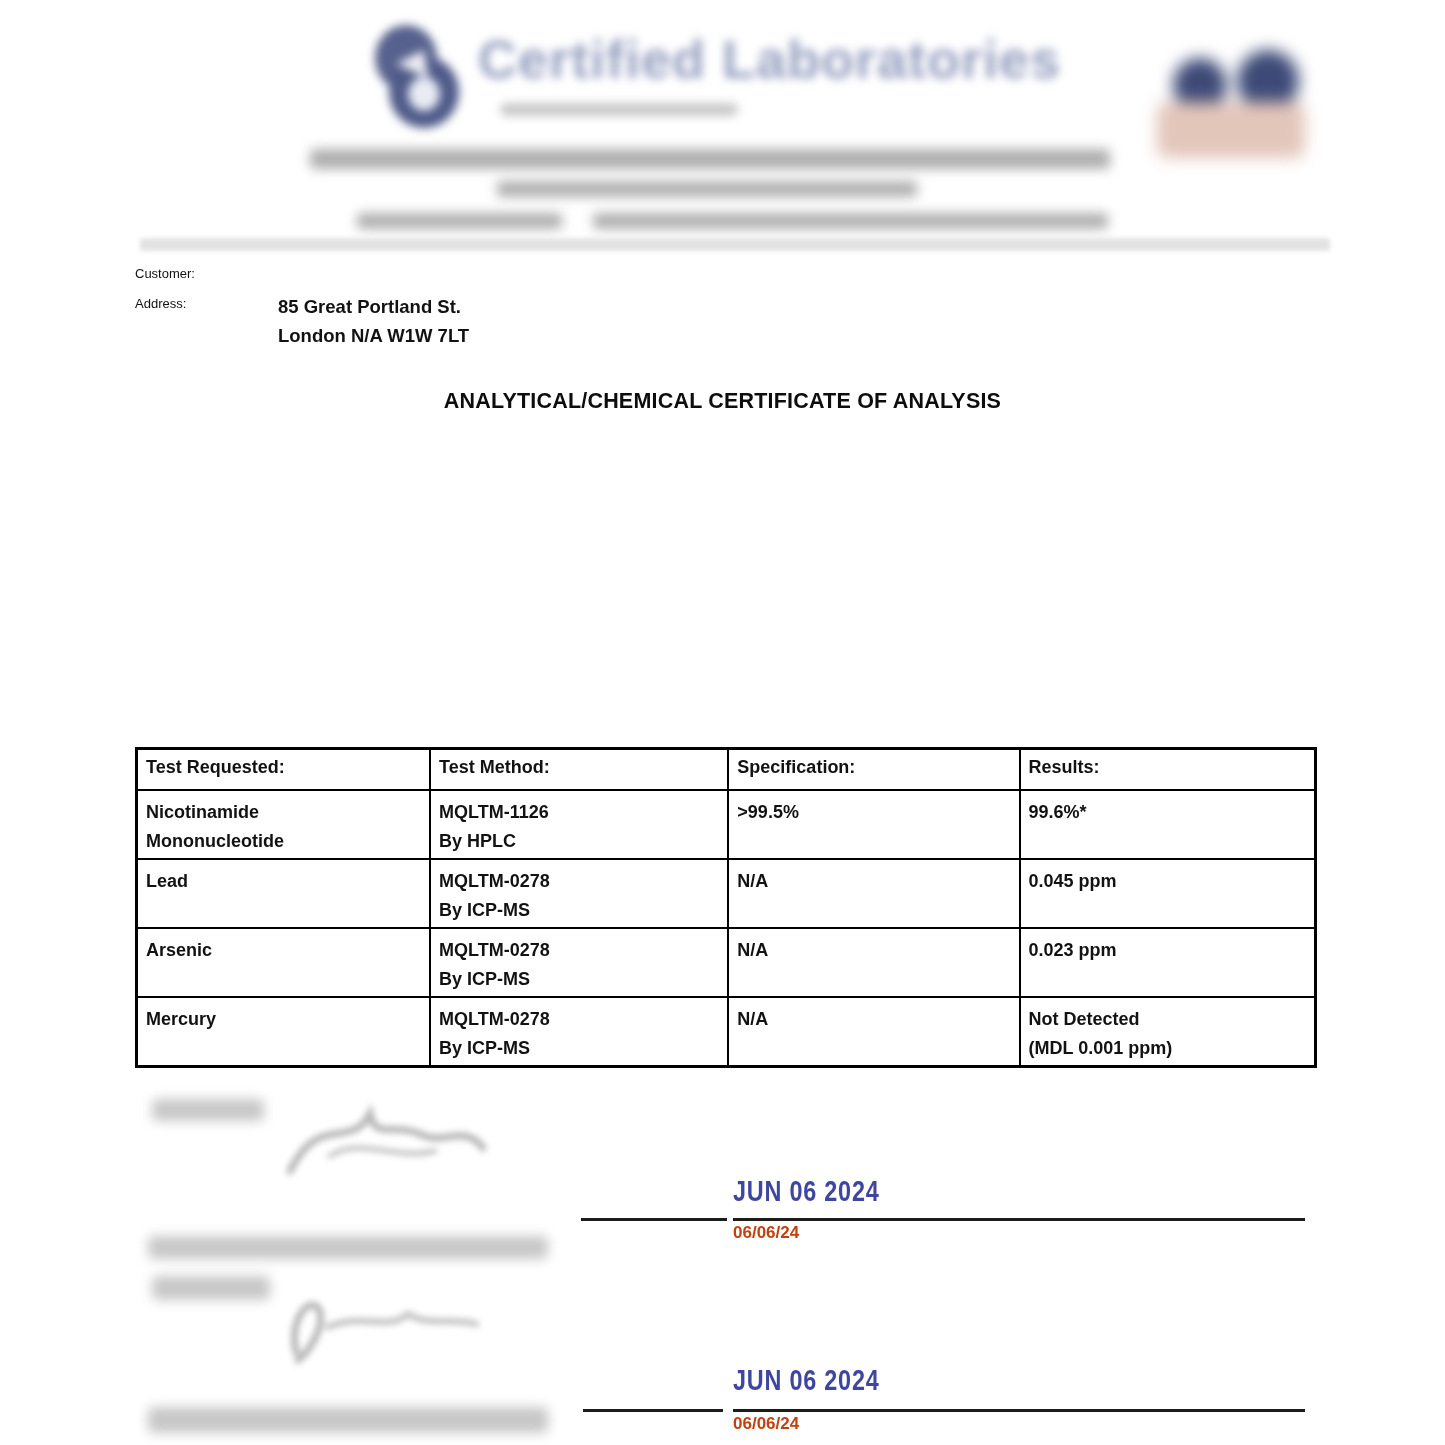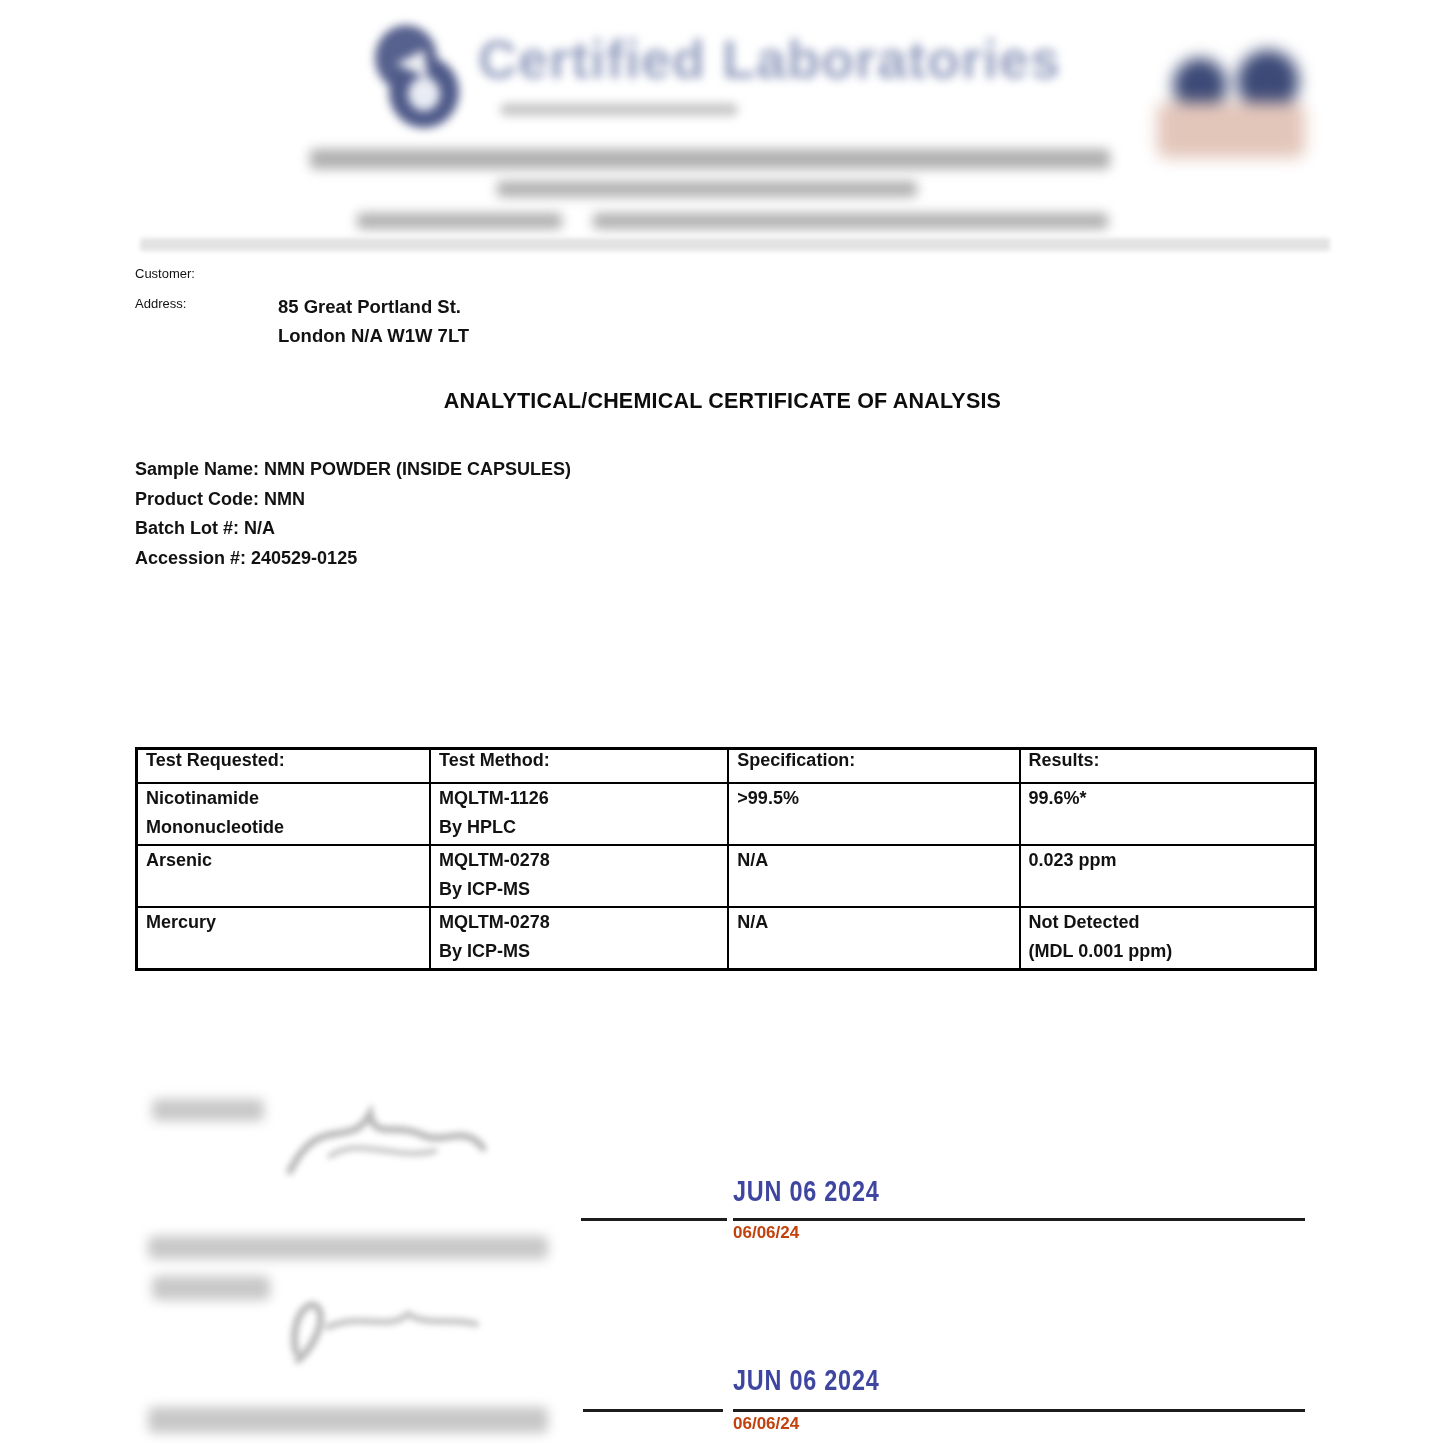--- a/index.html
+++ b/index.html
@@ -46,21 +46,21 @@
   .sample-name-label{font-weight:600;}
   .sample-name-value{font-weight:700;}
 
   
   .results-table{
     left:135px;top:747px;width:1182px;border-collapse:collapse;
     border:3px solid #000;table-layout:fixed;
   }
   .results-table th,.results-table td{
     border:2px solid #000;vertical-align:top;text-align:left;
-    padding:0 8px 2px 8px;white-space:pre-line;
+    padding:7px 8px 2px 8px;white-space:pre-line;
   }
   .results-table th{font-size:18px;font-weight:700;height:30px;}
   .results-table td{font-size:18px;font-weight:600;height:56px;line-height:29px;}
 
   
   .sig-line{height:3px;background:#1c1c1c;}
   .stamp{
     font-size:30px;font-weight:700;color:#3f46a0;letter-spacing:1px;
     transform:scaleX(0.78);transform-origin:left top;white-space:nowrap;
     filter:blur(0.4px);
@@ -95,26 +95,20 @@
   <div class="abs blur-bar hline-c2"></div>
   <div class="abs divider"></div>
 
   <div class="abs lbl cust-label r1">Customer:</div>
   <div class="abs lbl cust-label r2">Address:</div>
   <div class="abs val cust-value r2">85 Great Portland St.</div>
   <div class="abs val cust-value r3">London N/A W1W 7LT</div>
 
   <div class="abs doc-title">ANALYTICAL/CHEMICAL CERTIFICATE OF ANALYSIS</div>
 
-  <div class="abs sample-block">
-    <div><span class="sample-name-label">Sample Name: </span><span class="sample-name-value">NMN POWDER (INSIDE CAPSULES)</span></div>
-    <div>Product Code: NMN</div>
-    <div>Batch Lot #: N/A</div>
-    <div>Accession #: 240529-0125</div>
-  </div>
 
   <table class="abs results-table">
     <colgroup>
       <col style="width:24.9%">
         <col style="width:25.3%">
         <col style="width:24.7%">
         <col style="width:25.1%">
     </colgroup>
     <thead>
       <tr>
@@ -127,20 +121,27 @@
     <tbody>
     <tr>
       <td>Nicotinamide
 Mononucleotide</td>
       <td>MQLTM-1126
 By HPLC</td>
       <td>&gt;99.5%</td>
       <td>99.6%*</td>
     </tr>
 
+    <tr>
+      <td>Lead</td>
+      <td>MQLTM-0278
+By ICP-MS</td>
+      <td>N/A</td>
+      <td>0.045 ppm</td>
+    </tr>
 
     <tr>
       <td>Arsenic</td>
       <td>MQLTM-0278
 By ICP-MS</td>
       <td>N/A</td>
       <td>0.023 ppm</td>
     </tr>
 
 

